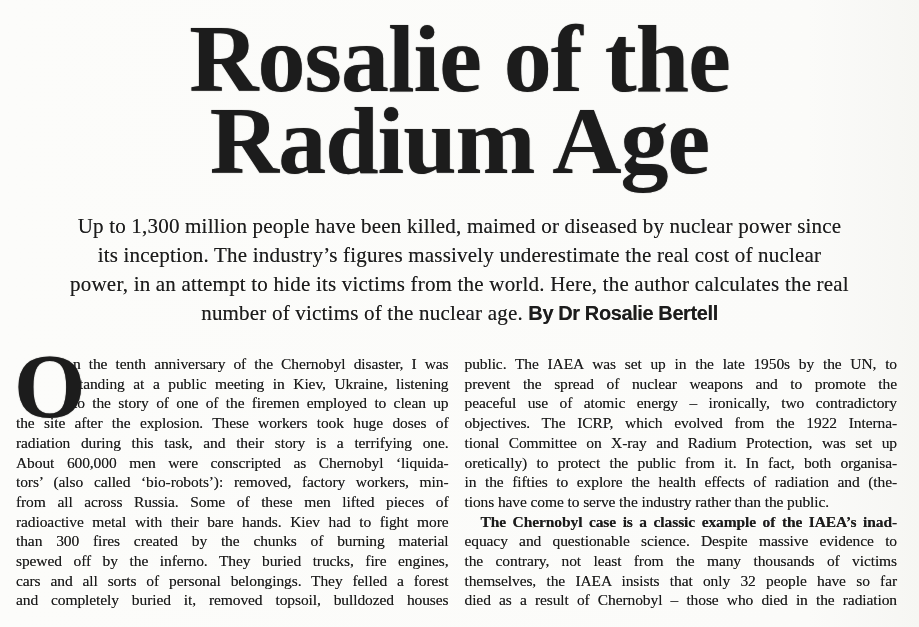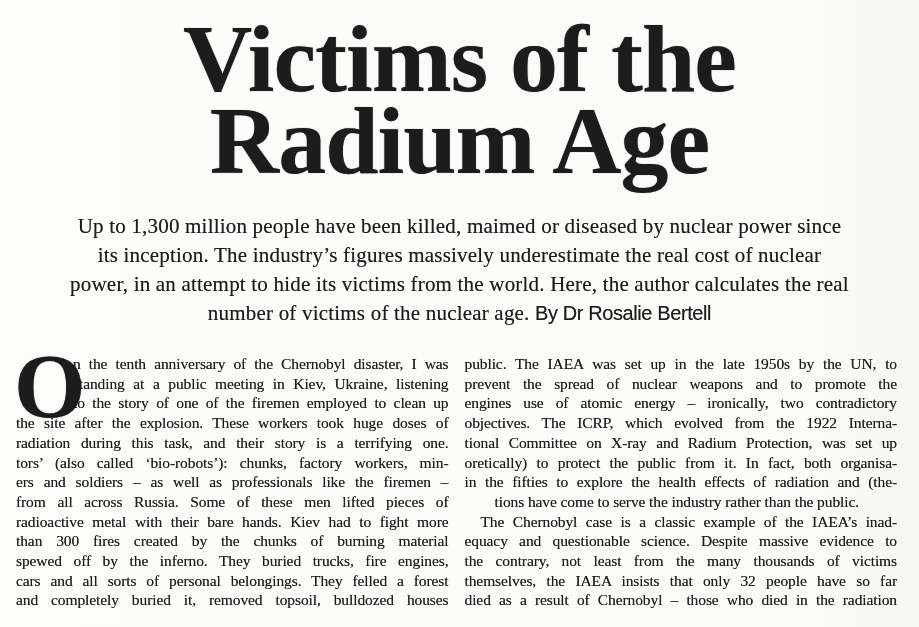--- a/index.html
+++ b/index.html
@@ -31,21 +31,21 @@
     margin-top: 30px;
     padding: 0 18px;
     text-align: center;
     font-size: 21px;
     line-height: 29px;
     letter-spacing: .2px;
     text-shadow: 0 0 .6px rgba(20,20,20,.55);
   }
   .standfirst .byline {
     font-family: "Liberation Sans", sans-serif;
-    font-weight: 400;
+    font-weight: 700;
     font-size: 20px;
     letter-spacing: -0.4px;
   }
   
   .columns {
     margin-top: 26px;
     display: flex;
     gap: 16px;
     padding: 0 22px 0 16px;
   }
@@ -54,22 +54,22 @@
     font-size: 15.5px;
     line-height: 19.7px;
     letter-spacing: -0.1px;
     text-shadow: 0 0 .5px rgba(20,20,20,.6);
   }
   .col .line {
     text-align: justify;
     text-align-last: justify;
     white-space: normal;
   }
-  .col .line.end  { text-align-last: left; margin-left: 30px; }
-  .col .line.indent { text-indent: 16px; }
+  .col .line.end  { text-align-last: left; }
+  .col .line.indent { text-indent: 16px; font-weight: bold; }
   .dropcap {
     float: left;
     width: 57px;
     height: 59px;
     position: relative;
   }
   .dropcap span {
     position: absolute;
     top: -14px; left: -2px;
     font-size: 92px;
@@ -78,21 +78,21 @@
     letter-spacing: 0;
     text-shadow: 0 0 1px rgba(20,20,20,.7);
   }
 </style>
 </head>
 <body>
 
 <div class="page">
 
   <header class="masthead">
-    <div class="title-line">Victims of the</div>
+    <div class="title-line">Rosalie of the</div>
     <div class="title-line">Radium Age</div>
   </header>
 
   <section class="standfirst">
     <div class="sf-line">Up to 1,300 million people have been killed, maimed or diseased by nuclear power since</div>
     <div class="sf-line">its inception. The industry’s figures massively underestimate the real cost of nuclear</div>
     <div class="sf-line">power, in an attempt to hide its victims from the world. Here, the author calculates the real</div>
     <div class="sf-line"><span>number of victims of the nuclear age. </span><span class="byline">By Dr Rosalie Bertell</span></div>
   </section>
 
@@ -100,35 +100,35 @@
     <div class="col">
       <div class="dropcap">
           <span>O</span>
         </div>
       <div>
           <div class="line">n the tenth anniversary of the Chernobyl disaster, I was</div>
           <div class="line">standing at a public meeting in Kiev, Ukraine, listening</div>
           <div class="line">to the story of one of the firemen employed to clean up</div>
           <div class="line">the site after the explosion. These workers took huge doses of</div>
           <div class="line">radiation during this task, and their story is a terrifying one.</div>
-          <div class="line">tors’ (also called ‘bio-robots’): chunks, factory workers, min-</div>
-          <div class="line">ers and soldiers – as well as professionals like the firemen –</div>
+          <div class="line">About 600,000 men were conscripted as Chernobyl ‘liquida-</div>
+          <div class="line">tors’ (also called ‘bio-robots’): removed, factory workers, min-</div>
           <div class="line">from all across Russia. Some of these men lifted pieces of</div>
           <div class="line">radioactive metal with their bare hands. Kiev had to fight more</div>
           <div class="line">than 300 fires created by the chunks of burning material</div>
           <div class="line">spewed off by the inferno. They buried trucks, fire engines,</div>
           <div class="line">cars and all sorts of personal belongings. They felled a forest</div>
           <div class="line">and completely buried it, removed topsoil, bulldozed houses</div>
         </div>
     </div>
     <div class="col">
       <div>
           <div class="line">public. The IAEA was set up in the late 1950s by the UN, to</div>
           <div class="line">prevent the spread of nuclear weapons and to promote the</div>
-          <div class="line">engines use of atomic energy – ironically, two contradictory</div>
+          <div class="line">peaceful use of atomic energy – ironically, two contradictory</div>
           <div class="line">objectives. The ICRP, which evolved from the 1922 Interna-</div>
           <div class="line">tional Committee on X-ray and Radium Protection, was set up</div>
           <div class="line">oretically) to protect the public from it. In fact, both organisa-</div>
           <div class="line">in the fifties to explore the health effects of radiation and (the-</div>
           <div class="line end">tions have come to serve the industry rather than the public.</div>
           <div class="line indent">The Chernobyl case is a classic example of the IAEA’s inad-</div>
           <div class="line">equacy and questionable science. Despite massive evidence to</div>
           <div class="line">the contrary, not least from the many thousands of victims</div>
           <div class="line">themselves, the IAEA insists that only 32 people have so far</div>
           <div class="line">died as a result of Chernobyl – those who died in the radiation</div>

